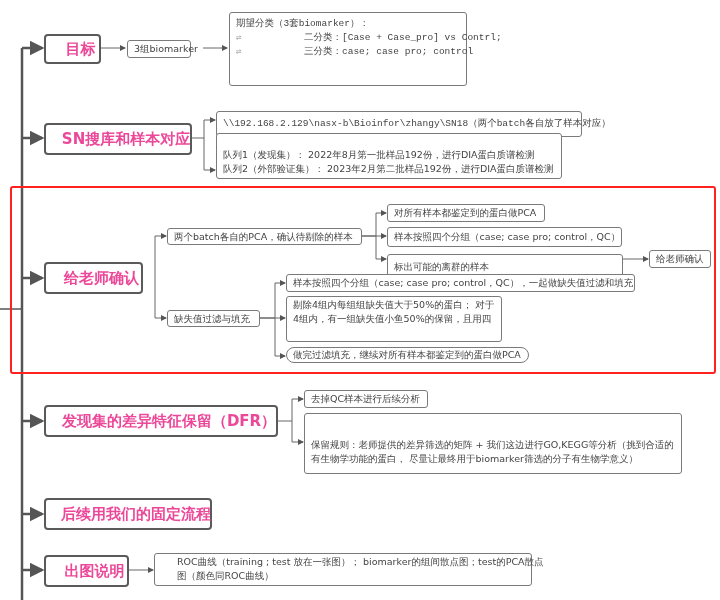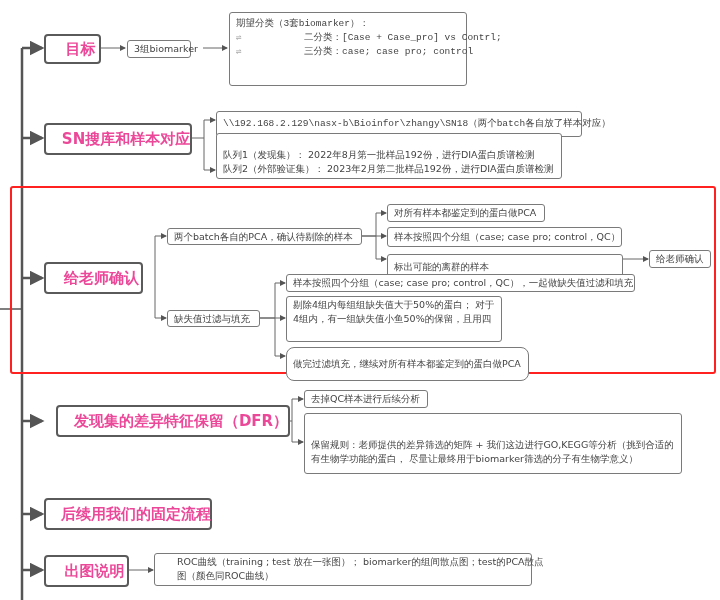--- a/index.html
+++ b/index.html
@@ -61,21 +61,21 @@
 
     <path d="M129,570 L153,570"></path>
   </g>
 </svg>
 
 <div class="redbox" style="left:10px; top:186px; width:706px; height:188px;"></div>
 
 <div class="main-node" style="left:44px; top:34px; width:57px; height:30px;">目标</div>
 <div class="main-node" style="left:44px; top:123px; width:148px; height:32px;">SN搜库和样本对应</div>
 <div class="main-node" style="left:44px; top:262px; width:99px; height:32px;">给老师确认</div>
-<div class="main-node" style="left:44px; top:405px; width:234px; height:32px;margin-left:12px;">发现集的差异特征保留（DFR）</div>
+<div class="main-node" style="left:44px; top:405px; width:234px; height:32px;">发现集的差异特征保留（DFR）</div>
 <div class="main-node" style="left:44px; top:498px; width:168px; height:32px;">后续用我们的固定流程</div>
 <div class="main-node" style="left:44px; top:555px; width:85px; height:32px;">出图说明</div>
 
 <div class="sub-node" style="left:127px; top:40px; width:64px; height:18px;">3组biomarker</div>
 <div class="sub-node multi" style="left:229px; top:12px; width:238px; height:74px; padding:4px 6px;font-family:Liberation Mono, monospace;">
   <span class="line-row">期望分类（3套biomarker）：</span>
   <span class="line-row">
     <span style="color:#aaa;display:inline-block;width:68px;">⇌</span><span>二分类：[Case + Case_pro] vs Contrl;</span>
   </span>
   <span class="line-row">
@@ -94,21 +94,21 @@
 <div class="sub-node" style="left:387px; top:227px; width:235px; height:20px;">样本按照四个分组（case; case pro; control，QC）</div>
 <div class="sub-node" style="left:387px; top:254px; width:236px; height:26px;">标出可能的离群的样本</div>
 <div class="sub-node" style="left:649px; top:250px; width:62px; height:18px;">给老师确认</div>
 
 <div class="sub-node" style="left:167px; top:310px; width:93px; height:17px;">缺失值过滤与填充</div>
 <div class="sub-node" style="left:286px; top:274px; width:349px; height:18px;">样本按照四个分组（case; case pro; control，QC），一起做缺失值过滤和填充</div>
 <div class="sub-node multi" style="left:286px; top:296px; width:216px; height:46px; padding:1px 6px;">
   <span class="line-row">剔除4组内每组组缺失值大于50%的蛋白； 对于</span>
   <span class="line-row">4组内，有一组缺失值小鱼50%的保留，且用四</span>
 </div>
-<div class="sub-node" style="left:286px; top:347px; width:243px; height:34px;border-radius:8px;">做完过滤填充，继续对所有样本都鉴定到的蛋白做PCA</div>
+<div class="sub-node" style="left:286px; top:347px; width:243px; height:16px;border-radius:8px;">做完过滤填充，继续对所有样本都鉴定到的蛋白做PCA</div>
 
 <div class="sub-node" style="left:304px; top:390px; width:124px; height:18px;">去掉QC样本进行后续分析</div>
 <div class="sub-node multi" style="left:304px; top:413px; width:378px; height:61px; padding:24px 6px 2px 6px;">
   <span class="line-row">保留规则：老师提供的差异筛选的矩阵 + 我们这边进行GO,KEGG等分析（挑到合适的</span>
   <span class="line-row">有生物学功能的蛋白， 尽量让最终用于biomarker筛选的分子有生物学意义）</span>
 </div>
 
 <div class="sub-node multi" style="left:154px; top:553px; width:378px; height:33px; padding:1px 22px;">
   <span class="line-row">ROC曲线（training ; test 放在一张图）； biomarker的组间散点图；test的PCA散点</span>
   <span class="line-row">图（颜色同ROC曲线）</span>

